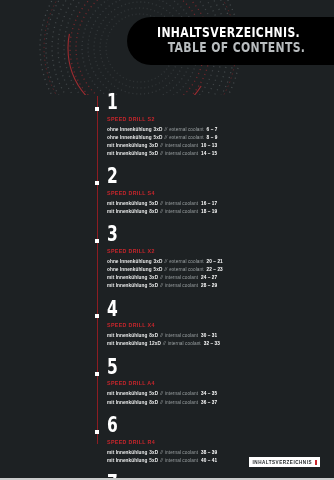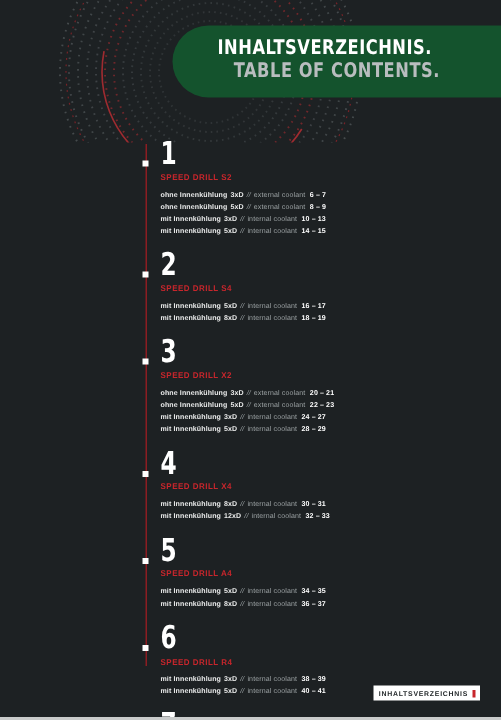--- a/index.html
+++ b/index.html
@@ -10,22 +10,22 @@
     -webkit-font-smoothing:antialiased;
   }
   .page{position:relative;width:334px;height:480px;overflow:hidden;background:#1d2123;}
 
   
   .header{position:absolute;left:0;top:0;width:334px;height:95px;overflow:hidden;}
   .rings{position:absolute;right:84px;top:-62px;width:220px;height:220px;}
   .rings svg{display:block;}
   .titlebar{
     position:absolute;right:0;top:17px;
-    background:#14532d;
-    padding:9px 24px 10px 30px;
+    background:#000000;
+    padding:9px 12px 10px 30px;
     border-top-left-radius:30px;border-bottom-left-radius:30px;
   }
   .t-de{
     color:#ffffff;font-size:13.4px;font-weight:bold;letter-spacing:.4px;
     font-family:"DejaVu Sans Condensed","Liberation Sans",sans-serif;
     transform:scaleX(.9);transform-origin:left center;white-space:nowrap;line-height:1.06;
   }
   .t-en{
     color:#b9bdbf;font-size:13.4px;font-weight:bold;letter-spacing:.4px;
     font-family:"DejaVu Sans Condensed","Liberation Sans",sans-serif;

